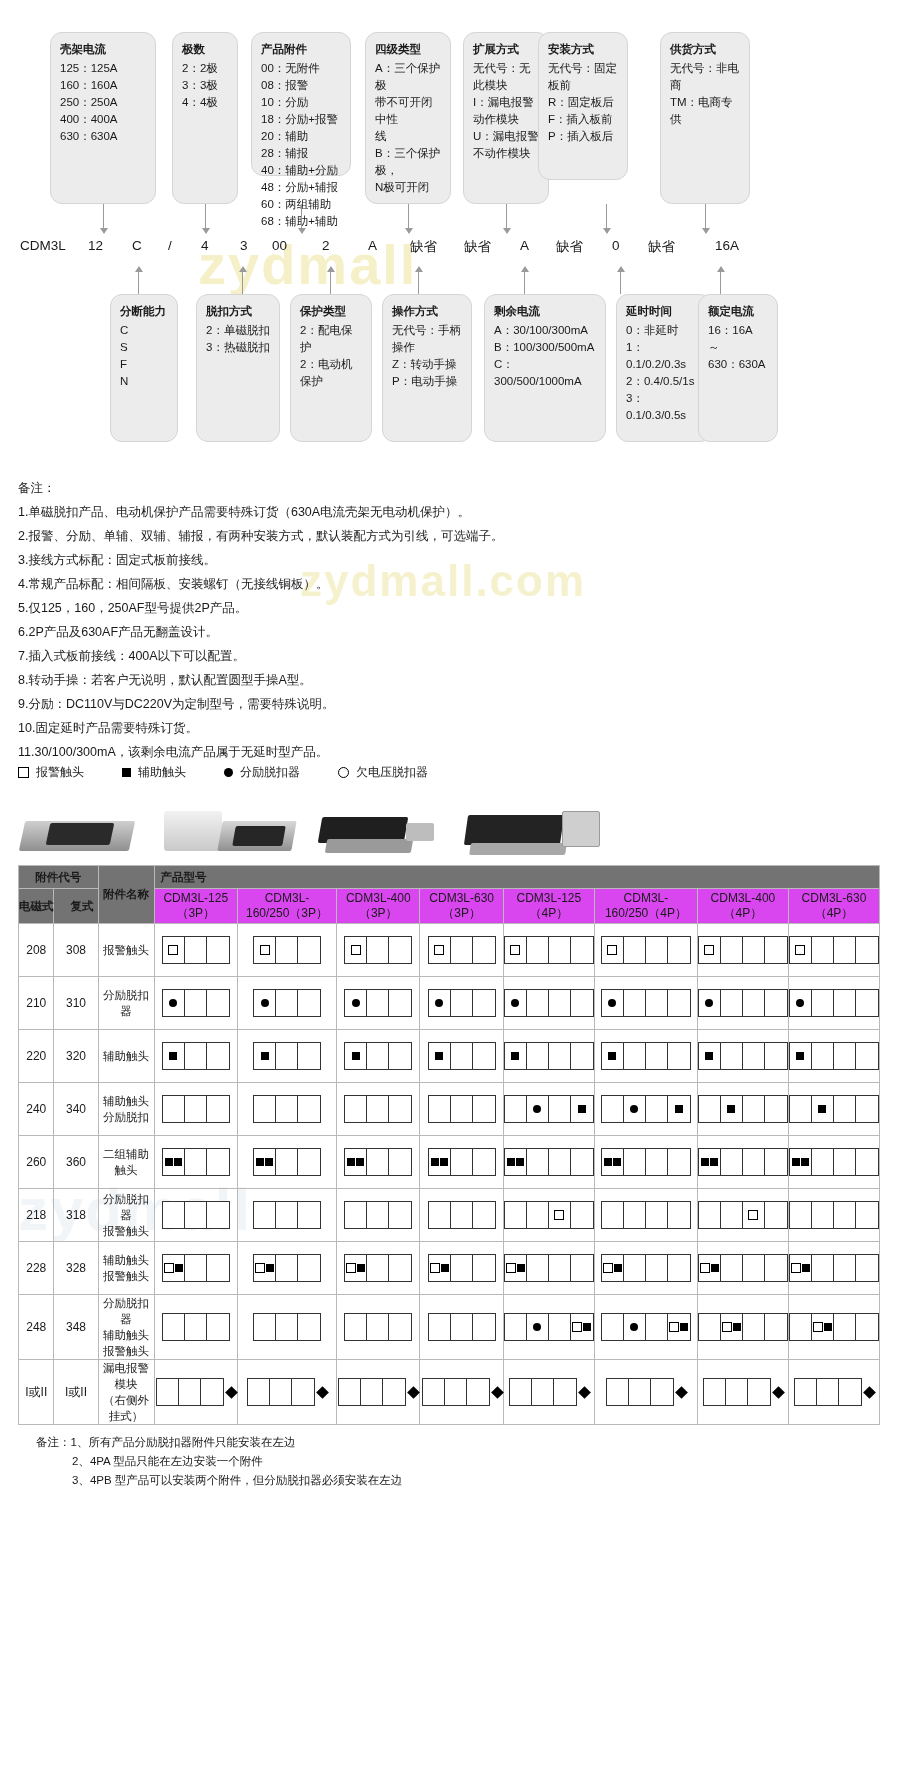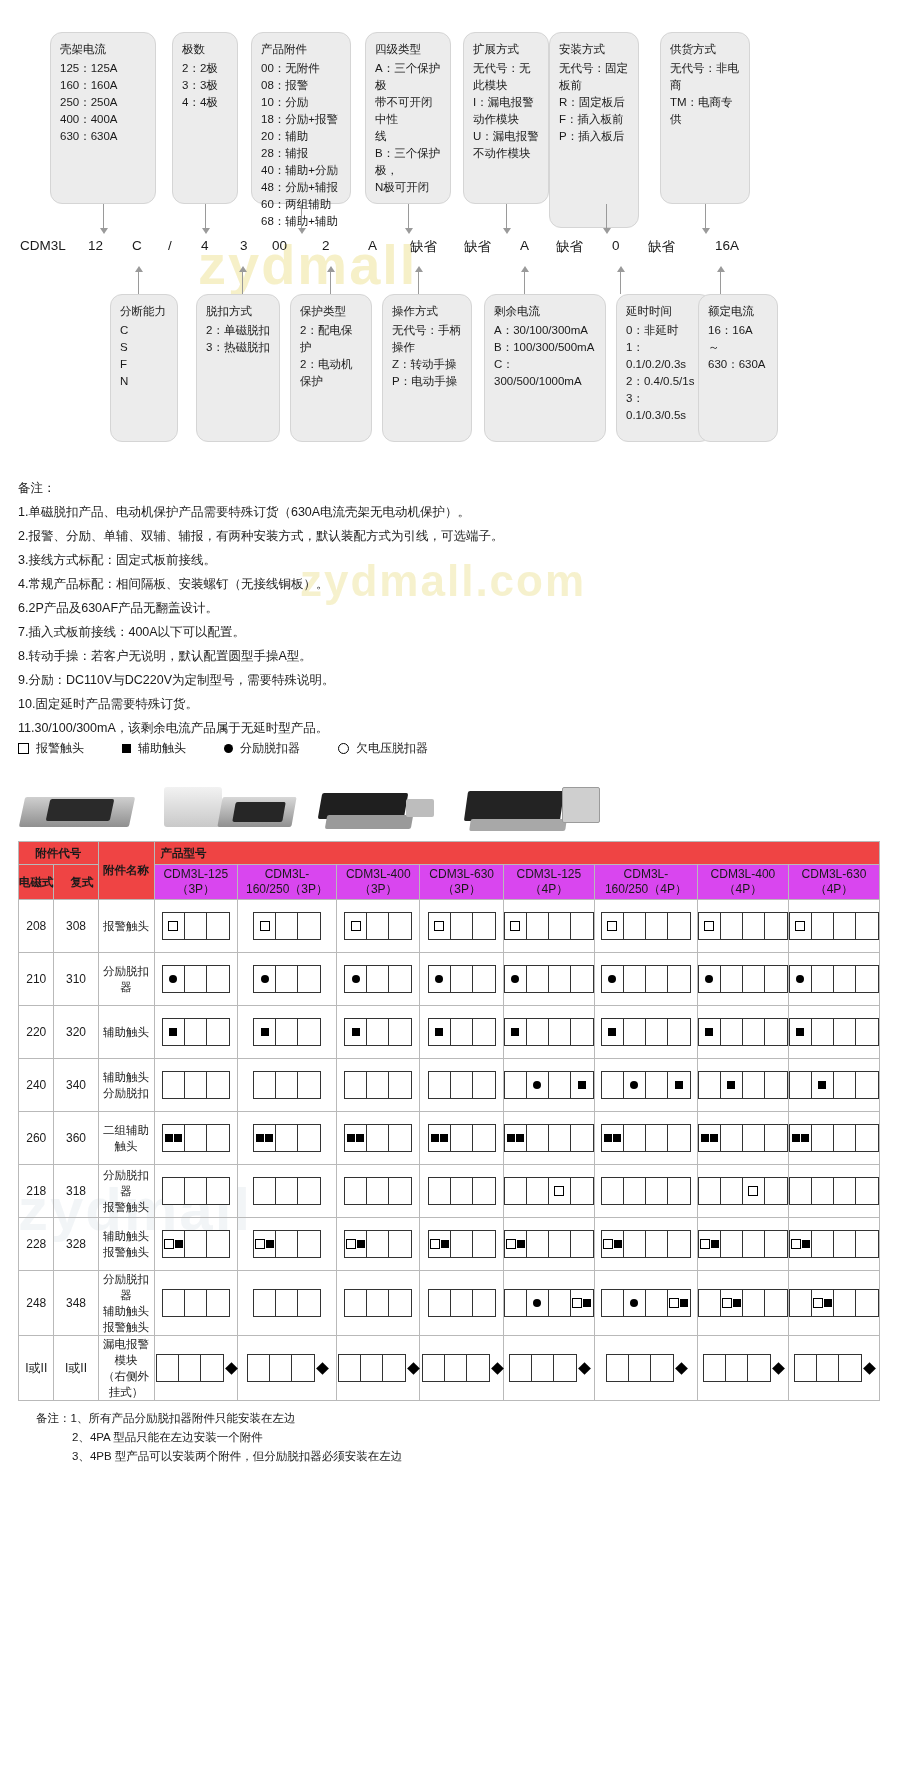--- a/index.html
+++ b/index.html
@@ -25,21 +25,21 @@
   .box{
     position:absolute;
     background:#ececec;
     border:1px solid #d5d5d5;
     border-radius:12px;
     box-sizing:border-box;
     padding:8px 9px;
     font-size:11.5px;
     line-height:17px;
   }
-  .box .t{font-weight:normal;display:block;margin-bottom:2px;}
+  .box .t{font-weight:bold;display:block;margin-bottom:2px;}
   .box div{white-space:pre-wrap;}
 
   .arrow{position:absolute;width:1px;background:#9a9a9a;}
   .arrow:after{
     content:"";position:absolute;left:-3.5px;width:0;height:0;
     border-left:4px solid transparent;border-right:4px solid transparent;
   }
   .arrow.down:after{bottom:-6px;border-top:6px solid #9a9a9a;}
   .arrow.up:after{top:-6px;border-bottom:6px solid #9a9a9a;}
 
@@ -63,21 +63,21 @@
   .ci-o{width:9px;height:9px;border:1px solid #000;border-radius:50%;display:inline-block;}
 
   
   .photos{margin:12px 0 10px 18px;display:flex;gap:26px;height:62px;align-items:flex-end;}
   .photo{position:relative;height:58px;}
   .ph-body{position:absolute;bottom:4px;border-radius:2px;}
 
   
   table.acc{border-collapse:collapse;margin-left:18px;width:862px;font-size:11.5px;}
   table.acc td,table.acc th{border:1px solid #b9b9b9;padding:0;text-align:center;vertical-align:middle;}
-  .hdr{background:#ef4444;font-weight:bold;font-size:11.5px;font-family:Liberation Mono, monospace;}
+  .hdr{background:#737373;font-weight:bold;font-size:11.5px;font-family:Liberation Mono, monospace;}
   .hdr2{background:#d946ef;font-weight:normal;font-size:12px;}
   .rowlbl{font-size:12px;}
   .namecell{font-size:11.5px;line-height:16px;text-align:left;padding-left:8px;}
   .cellwrap{display:flex;justify-content:center;align-items:center;height:52px;}
   .slots{display:flex;border:1px solid #333;height:26px;background:#fff;}
   .slot{width:22px;border-right:1px solid #333;display:flex;align-items:center;justify-content:center;box-sizing:border-box;gap:1px;}
   .slot:last-child{border-right:none;}
   .m-sqo{width:8px;height:8px;border:1.4px solid #000;}
   .m-sqf{width:8px;height:8px;background:#000;}
   .m-cif{width:8px;height:8px;background:#000;border-radius:50%;}
@@ -104,21 +104,21 @@
 250：250A
 400：400A
 630：630A</div>
       </div>
       <div class="box" style="left:152px; top:32px; width:66px;  height:172px;">
         <span class="t">极数</span>
         <div>2：2极
 3：3极
 4：4极</div>
       </div>
-      <div class="box" style="left:231px; top:32px; width:100px; height:172px;">
+      <div class="box" style="left:231px; top:32px; width:100px; height:144px;">
         <span class="t">产品附件</span>
         <div>00：无附件
 08：报警
 10：分励
 18：分励+报警
 20：辅助
 28：辅报
 40：辅助+分励
 48：分励+辅报
 60：两组辅助
@@ -133,21 +133,21 @@
 不动作模块</div>
       </div>
       <div class="box" style="left:345px; top:32px; width:86px;  height:172px;">
         <span class="t">四级类型</span>
         <div>A：三个保护极
 带不可开闭中性
 线
 B：三个保护极，
 N极可开闭</div>
       </div>
-      <div class="box" style="left:529px; top:32px; width:90px;  height:196px;">
+      <div class="box" style="left:518px; top:32px; width:90px;  height:148px;">
         <span class="t">安装方式</span>
         <div>无代号：固定板前
 R：固定板后
 F：插入板前
 P：插入板后</div>
       </div>
       <div class="box" style="left:640px; top:32px; width:90px;  height:172px;">
         <span class="t">供货方式</span>
         <div>无代号：非电商
 TM：电商专供</div>
@@ -231,20 +231,21 @@
 630：630A</div>
       </div>
     </div>
 
     <div class="notes">
       <span class="nt">备注：</span>
       <span class="nt">1.单磁脱扣产品、电动机保护产品需要特殊订货（630A电流壳架无电动机保护）。</span>
       <span class="nt">2.报警、分励、单辅、双辅、辅报，有两种安装方式，默认装配方式为引线，可选端子。</span>
       <span class="nt">3.接线方式标配：固定式板前接线。</span>
       <span class="nt">4.常规产品标配：相间隔板、安装螺钉（无接线铜板）。</span>
+      <span class="nt">5.仅125，160，250AF型号提供2P产品。</span>
       <span class="nt">6.2P产品及630AF产品无翻盖设计。</span>
       <span class="nt">7.插入式板前接线：400A以下可以配置。</span>
       <span class="nt">8.转动手操：若客户无说明，默认配置圆型手操A型。</span>
       <span class="nt">9.分励：DC110V与DC220V为定制型号，需要特殊说明。</span>
       <span class="nt">10.固定延时产品需要特殊订货。</span>
       <span class="nt">11.30/100/300mA，该剩余电流产品属于无延时型产品。</span>
     </div>
 
 
     <div class="legend">

